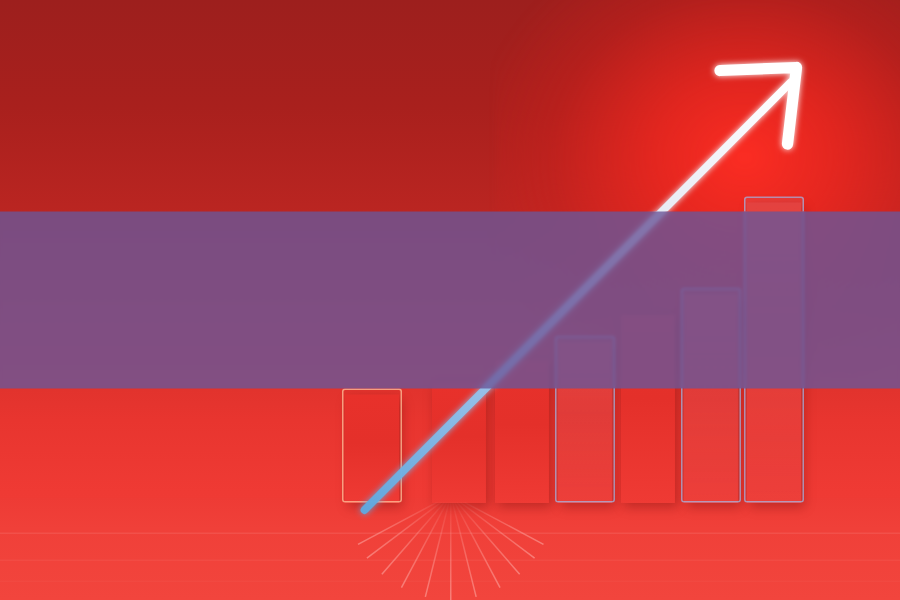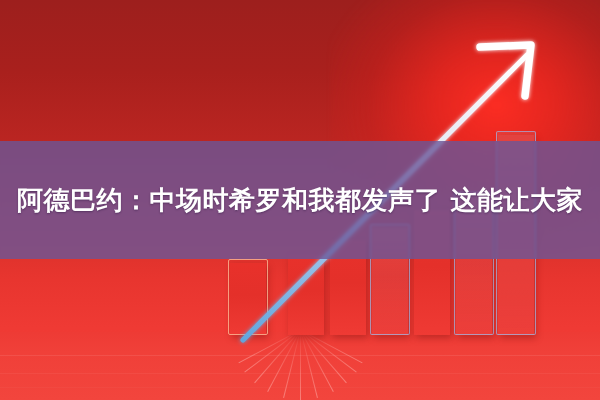--- a/index.html
+++ b/index.html
@@ -145,16 +145,15 @@
             <feMergeNode in="SourceGraphic"></feMergeNode>
           </feMerge>
       </filter>
     </defs>
     <path d="M 243 340 L 527 55" stroke="url(#agrad)" stroke-width="5.2" fill="none" stroke-linecap="round" filter="url(#aglow)"></path>
     <path d="M 480 47 L 531 45 L 525 96" stroke="#ffffff" stroke-width="7.5" fill="none" stroke-linecap="round" stroke-linejoin="round" filter="url(#aglow)"></path>
   </svg>
 
   <div class="banner"></div>
   <div class="banner-text">
-    <div class="banner-line">阿德巴约：中场时希罗和我都发声了 这能让大家</div>
   </div>
 
 </div>
 
 </body></html>

